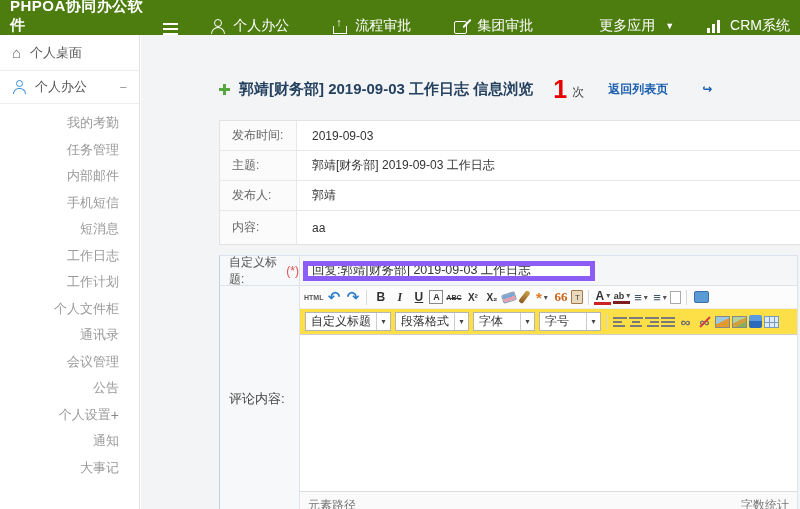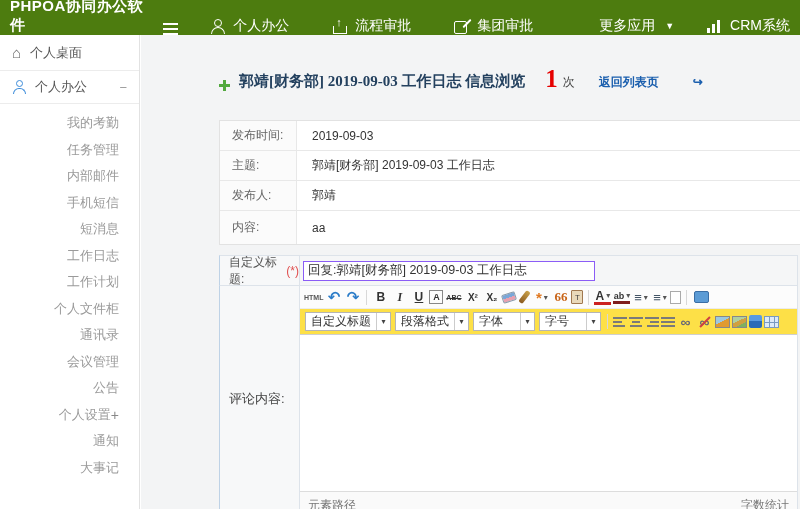--- a/index.html
+++ b/index.html
@@ -49,21 +49,21 @@
   .side-collapse { color:#999; font-size:13px; }
   .side-list { padding-top:6px; }
   .side-item { height:26.5px; display:flex; align-items:center; justify-content:flex-end;
     padding:0 20px 0 40px; font-size:13px; color:#9a9a9a; cursor:pointer; }
   .side-suffix { color:#888; font-size:14px; }
 
   
   .content { position:absolute; left:141px; top:35px; width:659px; height:474px;
     background:#f3f4f5; overflow:hidden; }
 
-  .title-row { position:absolute; left:78px; top:32px; height:24px; display:flex; align-items:flex-end;font-family:Liberation Serif, serif; }
+  .title-row { position:absolute; left:78px; top:42px; height:24px; display:flex; align-items:center; }
   .plus-ic { width:11px; height:11px; margin-right:9px;
     background-image:linear-gradient(#53a93f,#53a93f),linear-gradient(#53a93f,#53a93f);
     background-repeat:no-repeat; background-size:11px 3px,3px 11px; background-position:0 4px,4px 0; }
   .page-title { font-size:15px; font-weight:bold; color:#24415f; }
   .view-count { font-size:25px; font-weight:bold; color:#e60000; margin-left:20px; line-height:1; }
   .view-unit { font-size:12px; color:#444; margin-left:5px; margin-top:6px; }
   .back-link { margin-left:24px; font-size:12px; font-weight:bold; color:#1b5fae;
     text-decoration:none; display:flex; align-items:center; cursor:pointer;gap:32px; }
   .back-arrow { font-size:12px; margin-left:2px; }
 
@@ -75,21 +75,21 @@
     display:flex; align-items:center; padding-left:12px; font-size:12px; color:#666; }
   .info-value { flex:1; display:flex; align-items:center; padding-left:15px; font-size:12px; color:#333; }
 
   
   .cform { position:absolute; left:78px; top:220px; width:579px; }
   .crow1 { display:flex; height:31px; border:1px solid #dde3ea; border-left-color:#bed2e6; }
   .clabel { width:80px; border-right:1px solid #dde3ea; background:#f7f8f9;
     display:flex; align-items:center; padding-left:9px; font-size:12px; color:#555; gap:3px; }
   .req { color:#e05050; }
   .cvalue { flex:1; display:flex; align-items:center; background:#f5f6f7; }
-  .subject-input { width:292px; height:20px; margin-left:3px; border:1px solid #8b5cf6;
+  .subject-input { width:292px; height:20px; margin-left:3px; border:5px solid #8b5cf6;
     font-size:12.5px; padding:1px 4px; color:#333; background:#fff;
     font-family:"Liberation Sans","DejaVu Sans",sans-serif; }
   .crow2 { display:flex; border:1px solid #dde3ea; border-top:none; border-left-color:#bed2e6; height:226px; }
   .clabel.tall { font-size:13px; color:#444; }
   .ceditor { flex:1; background:#fff; display:flex; flex-direction:column; }
 
   .ed-toolbar1 { height:23px; display:flex; align-items:center; padding:0 3px;
     background:#fcfcfc; border-bottom:1px solid #ececec; }
   .ed-toolbar2 { height:26px; display:flex; align-items:center; padding:0 3px;
     background:#fde047; border-bottom:1px solid #cfcfcf; }

